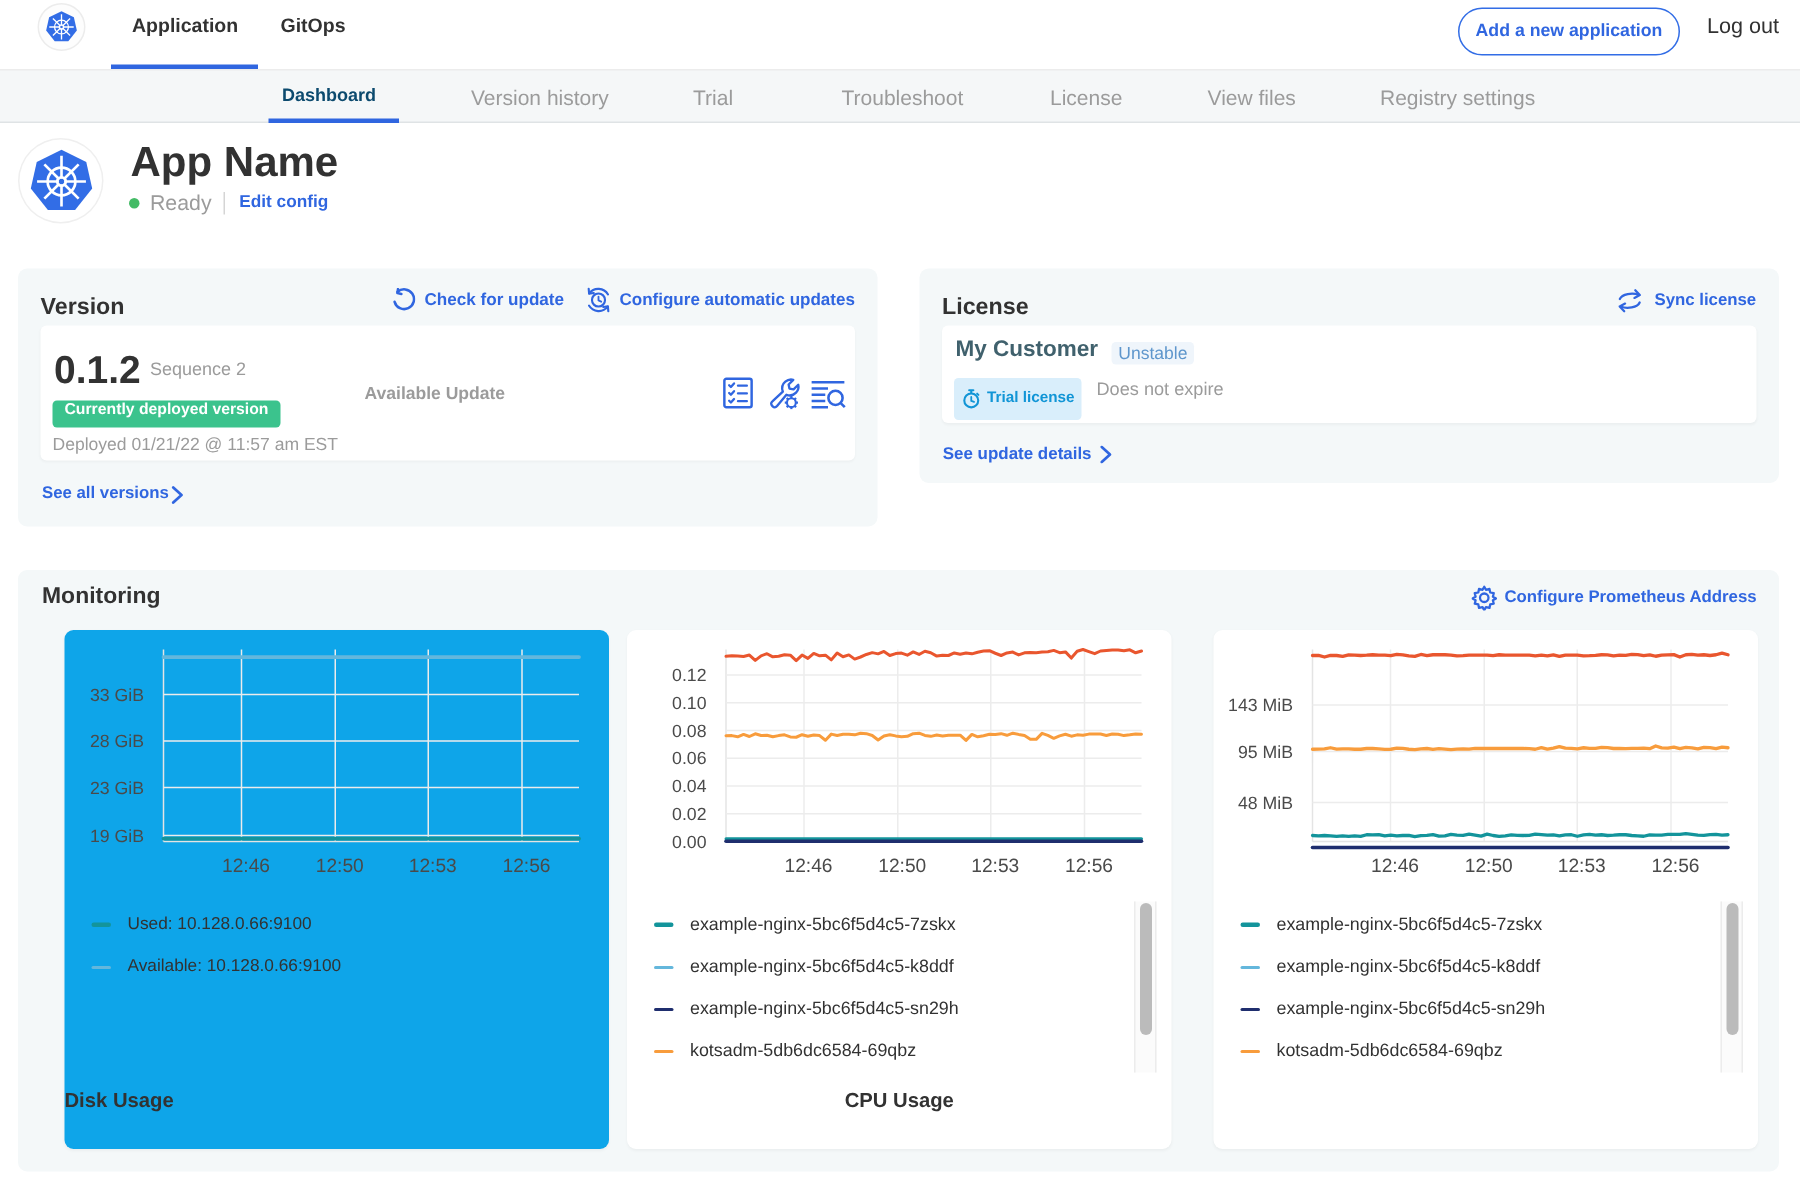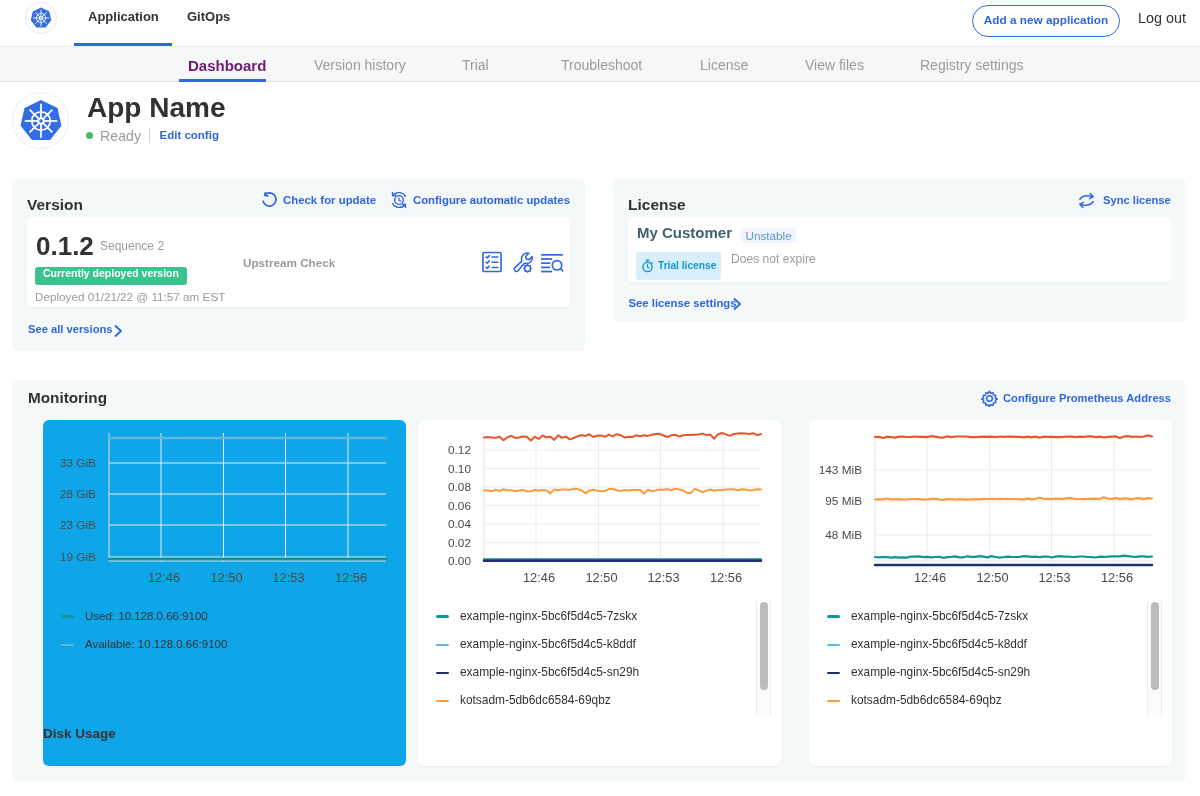--- a/index.html
+++ b/index.html
@@ -26,21 +26,21 @@
   </div>
 <div class="abs" style="left:88px;top:10px;font-size:13px;font-weight:bold;color:#323232">Application</div>
 <div class="abs" style="left:74px;top:43px;width:98px;height:3px;background:#3066e0"></div>
 <div class="abs" style="left:187px;top:10px;font-size:13px;font-weight:bold;color:#323232">GitOps</div>
 <div class="abs" style="left:972px;top:5px;width:148px;height:32px;border:1.5px solid #326de6;border-radius:17px;background:#fff;display:flex;align-items:center;justify-content:center">
     <span style="font-size:11.8px;font-weight:bold;color:#3066e0">Add a new application</span>
   </div>
 <div class="abs" style="left:1138px;top:10px;font-size:14.4px;color:#323232">Log out</div>
 
 <div class="abs" style="left:0;top:46px;width:1200px;height:36px;background:#f5f7f8;border-top:1px solid #ececec;border-bottom:1px solid #dfe3e5"></div>
-<div class="abs" style="left:188px;top:57px;font-size:15px;font-weight:bold;color:#701a75">Dashboard</div>
+<div class="abs" style="left:188px;top:57px;font-size:12px;font-weight:bold;color:#0c4a6e">Dashboard</div>
 <div class="abs" style="left:179px;top:79px;width:87px;height:3px;background:#3066e0"></div>
 <div class="abs" style="left:314px;top:57px;font-size:14px;color:#9b9b9b">Version history</div>
 <div class="abs" style="left:462px;top:57px;font-size:14px;color:#9b9b9b">Trial</div>
 <div class="abs" style="left:561px;top:57px;font-size:14px;color:#9b9b9b">Troubleshoot</div>
 <div class="abs" style="left:700px;top:57px;font-size:14px;color:#9b9b9b">License</div>
 <div class="abs" style="left:805px;top:57px;font-size:14px;color:#9b9b9b">View files</div>
 <div class="abs" style="left:920px;top:57px;font-size:14px;color:#9b9b9b">Registry settings</div>
 
 <div class="abs" style="left:13px;top:93px;width:55px;height:55px;border-radius:50%;background:#fff;box-shadow:0 0 0 1px #efefef;display:flex;align-items:center;justify-content:center">
     <svg width="44" height="44" viewBox="0 0 100 100">
@@ -81,21 +81,21 @@
 <polyline points="16.4,17.4 16.1,14.0 12.8,14.4" fill="none" stroke="#3066e0" stroke-width="1.5" stroke-linecap="round" stroke-linejoin="round"></polyline>
 </svg></div>
 <div class="abs" style="left:413px;top:193.5px;font-size:11.35px;font-weight:bold;color:#3066e0">Configure automatic updates</div>
 <div class="abs" style="left:27px;top:217px;width:543px;height:90px;background:#fff;border-radius:4px;box-shadow:0 1px 2px rgba(0,0,0,0.04)"></div>
 <div class="abs" style="left:36px;top:233px;font-size:26px;font-weight:bold;color:#323232;line-height:1">0.1.2</div>
 <div class="abs" style="left:100px;top:240px;font-size:12px;color:#9b9b9b">Sequence 2</div>
 <div class="abs" style="left:35px;top:267px;height:18px;background:#3bc38d;border-radius:3px;padding:0 8px;display:flex;align-items:flex-start">
     <span style="font-size:10.5px;font-weight:bold;color:#fff">Currently deployed version</span>
   </div>
 <div class="abs" style="left:35px;top:289.5px;font-size:11.7px;color:#9b9b9b">Deployed 01/21/22 @ 11:57 am EST</div>
-<div class="abs" style="left:243px;top:256px;font-size:11.7px;font-weight:bold;color:#9b9b9b">Upstream Check</div>
+<div class="abs" style="left:243px;top:256px;font-size:11.7px;font-weight:bold;color:#9b9b9b">Available Update</div>
 <div class="abs" style="left:482px;top:251px"><svg width="20" height="22" viewBox="0 0 22 24">
 <rect x="1" y="1.5" width="20" height="21" rx="1.5" fill="none" stroke="#3066e0" stroke-width="1.8"></rect>
 <g stroke="#3066e0" stroke-width="1.7" fill="none" stroke-linecap="round" stroke-linejoin="round">
 <polyline points="4.5,6.3 5.8,7.6 8.1,5.0"></polyline>
         <line x1="11" y1="6.6" x2="17.5" y2="6.6"></line>
 <polyline points="4.5,12.0 5.8,13.3 8.1,10.7"></polyline>
         <line x1="11" y1="12.3" x2="17.5" y2="12.3"></line>
 <polyline points="4.5,17.7 5.8,19.0 8.1,16.4"></polyline>
         <line x1="11" y1="18" x2="17.5" y2="18"></line>
 </g>
@@ -150,21 +150,21 @@
     <svg width="13" height="14" viewBox="0 0 14 15">
 <circle cx="7" cy="8.5" r="5" fill="none" stroke="#1195d6" stroke-width="1.5"></circle>
 <line x1="5.5" y1="1.2" x2="8.5" y2="1.2" stroke="#1195d6" stroke-width="1.5" stroke-linecap="round"></line>
 <line x1="7" y1="1.4" x2="7" y2="3.4" stroke="#1195d6" stroke-width="1.5"></line>
 <line x1="11.2" y1="3.6" x2="12.2" y2="4.6" stroke="#1195d6" stroke-width="1.3" stroke-linecap="round"></line>
 <polyline points="7,6 7,8.8 9,9.6" fill="none" stroke="#1195d6" stroke-width="1.3" stroke-linecap="round"></polyline>
 </svg>
     <span style="font-size:10.2px;font-weight:bold;color:#1195d6">Trial license</span>
   </div>
 <div class="abs" style="left:731px;top:252.5px;font-size:12.1px;color:#9b9b9b">Does not expire</div>
-<div class="abs" style="left:628.5px;top:297px;font-size:11.3px;font-weight:bold;color:#3066e0">See license settings</div>
+<div class="abs" style="left:628.5px;top:297px;font-size:11.3px;font-weight:bold;color:#3066e0">See update details</div>
 <div class="abs" style="left:731px;top:296px"><svg width="12" height="12" viewBox="0 0 12 12">
       <polyline points="3.5,1 9,6 3.5,11" fill="none" stroke="#3066e0" stroke-width="1.8" stroke-linecap="round" stroke-linejoin="round"></polyline>
     </svg></div>
 
 <div class="abs" style="left:12px;top:380px;width:1174px;height:401px;background:#f4f8f9;border-radius:6px"></div>
 <div class="abs" style="left:28px;top:389px;font-size:15.3px;font-weight:bold;color:#323232">Monitoring</div>
 <div class="abs" style="left:981px;top:390px"><svg width="17" height="17" viewBox="0 0 18 18">
 <g fill="none" stroke="#3066e0" stroke-width="1.6">
 <circle cx="9" cy="9" r="3"></circle>
 <path d="M9 1.2 l1.2 2.2 2.5-0.6 0.5 2.5 2.5 0.5-0.6 2.5 2.2 1.2-2.2 1.2 0.6 2.5-2.5 0.5-0.5 2.5-2.5-0.6-1.2 2.2-1.2-2.2-2.5 0.6-0.5-2.5-2.5-0.5 0.6-2.5-2.2-1.2 2.2-1.2-0.6-2.5 2.5-0.5 0.5-2.5 2.5 0.6z" stroke-linejoin="round"></path>
@@ -233,20 +233,21 @@
     <div style="position:absolute;left:18.4px;top:195.3px;width:13px;height:2.5px;border-radius:2px;background:#13949b"></div>
     <div style="position:absolute;left:42px;top:189.8px;font-size:11.9px;color:#323232;line-height:1.1">example-nginx-5bc6f5d4c5-7zskx</div>
     <div style="position:absolute;left:18.4px;top:223.5px;width:13px;height:2.5px;border-radius:2px;background:#64b7dc"></div>
     <div style="position:absolute;left:42px;top:218.0px;font-size:11.9px;color:#323232;line-height:1.1">example-nginx-5bc6f5d4c5-k8ddf</div>
     <div style="position:absolute;left:18.4px;top:251.7px;width:13px;height:2.5px;border-radius:2px;background:#1f2e6e"></div>
     <div style="position:absolute;left:42px;top:246.2px;font-size:11.9px;color:#323232;line-height:1.1">example-nginx-5bc6f5d4c5-sn29h</div>
     <div style="position:absolute;left:18.4px;top:279.9px;width:13px;height:2.5px;border-radius:2px;background:#f89c3c"></div>
     <div style="position:absolute;left:42px;top:274.4px;font-size:11.9px;color:#323232;line-height:1.1">kotsadm-5db6dc6584-69qbz</div>
     <div style="position:absolute;left:338px;top:181px;width:15px;height:114px;background:#fbfbfb;border-left:1px solid #ececec;border-right:1px solid #ececec"></div>
 <div style="position:absolute;left:341.5px;top:182px;width:8px;height:88px;border-radius:4px;background:#bbbbbb"></div>
+    <div style="position:absolute;left:0;top:306px;width:363px;text-align:center;font-size:13.5px;font-weight:bold;color:#323232">CPU Usage</div>
   </div>
 <div style="position:absolute;left:809px;top:420px;width:363px;height:346px;background:#fff;border-radius:6px;box-shadow:0 1px 2px rgba(0,0,0,0.04)">
     <svg width="363" height="168" viewBox="0 0 363 168" style="position:absolute;left:0;top:0">
       <line x1="118" y1="13" x2="118" y2="141" stroke="#ececec" stroke-width="1"></line>
       <line x1="180.5" y1="13" x2="180.5" y2="141" stroke="#ececec" stroke-width="1"></line>
       <line x1="242.5" y1="13" x2="242.5" y2="141" stroke="#ececec" stroke-width="1"></line>
       <line x1="305" y1="13" x2="305" y2="141" stroke="#ececec" stroke-width="1"></line>
       <line x1="66" y1="13" x2="66" y2="141" stroke="#e4e4e4" stroke-width="1"></line>
       <line x1="66" y1="50" x2="343" y2="50" stroke="#ececec" stroke-width="1"></line>
       <text x="53" y="54.1" text-anchor="end" font-size="11.8" fill="#4a4a4a" font-family="Liberation Sans, sans-serif">143 MiB</text>

